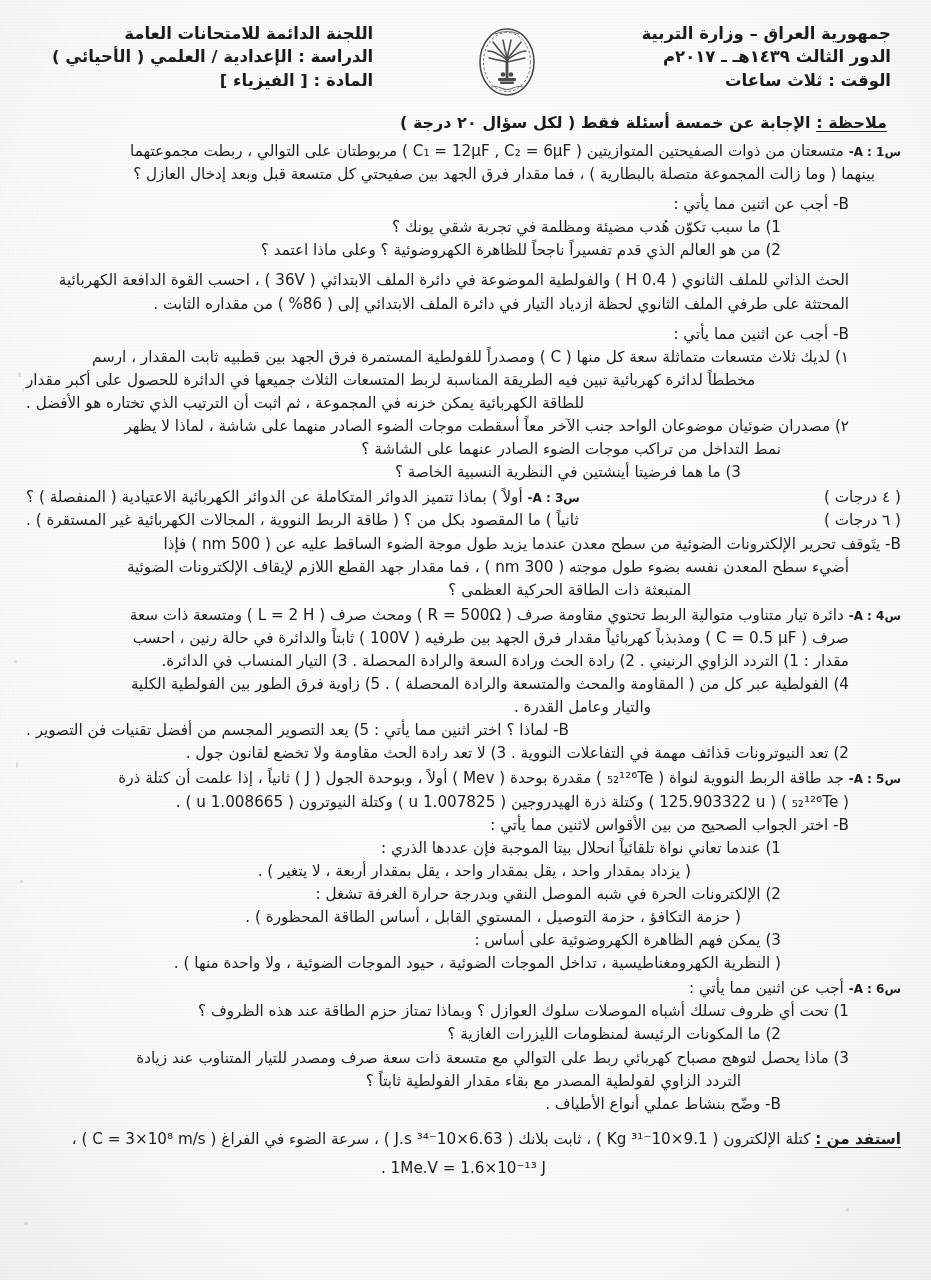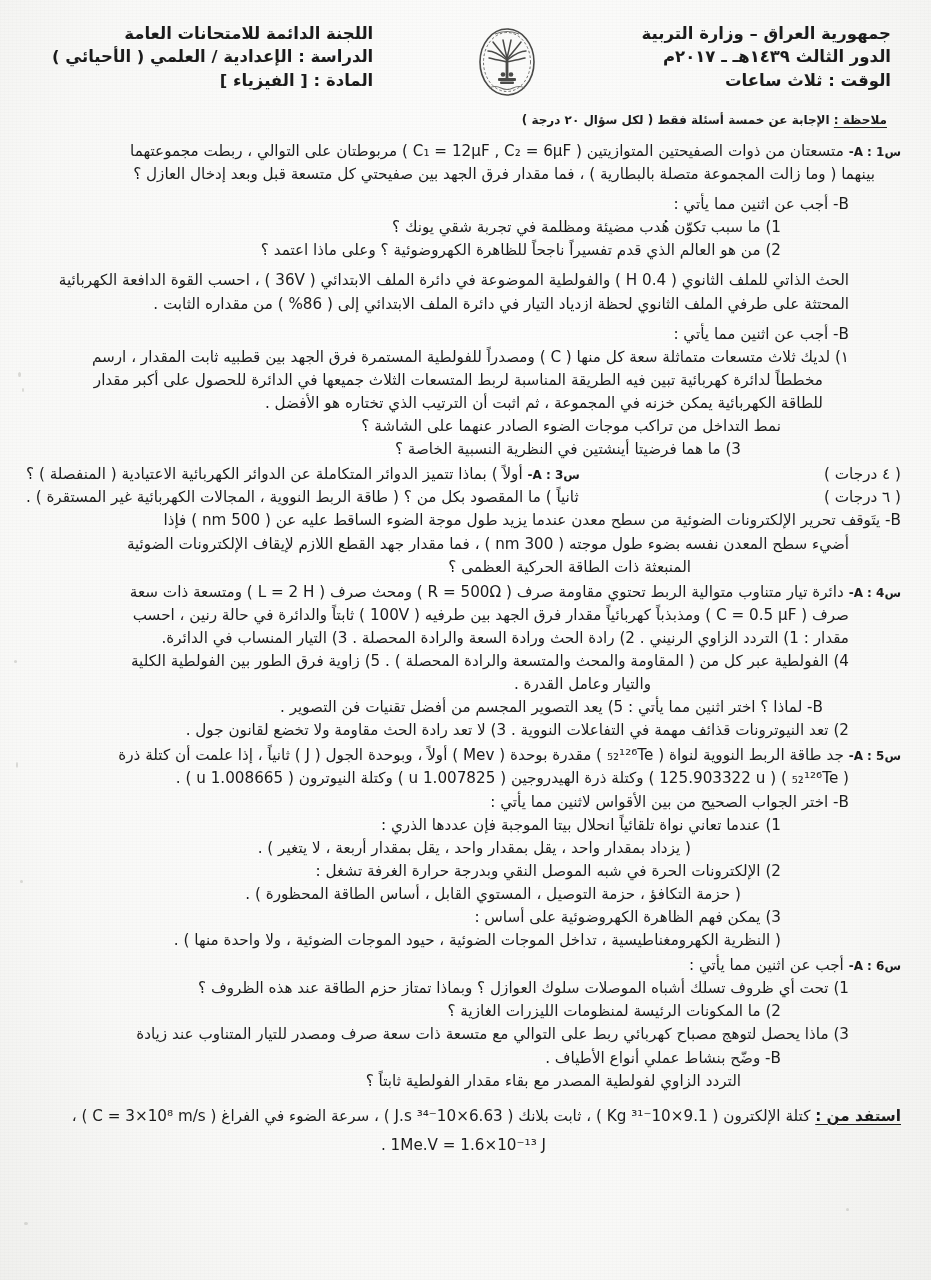--- a/index.html
+++ b/index.html
@@ -75,21 +75,21 @@
     align-items: flex-start;
     justify-content: center;
     margin-top: 2px;
   }
 
   
   .note-line {
     position: absolute;
     top: 113px;
     right: 44px;
-    font-size: 12px;
+    font-size: 16px;
     font-weight: 700;
     white-space: nowrap;
   }
   .note-label {
     text-decoration: underline;
     text-underline-offset: 3px;
   }
 
   
   .body-area {
@@ -107,21 +107,21 @@
   .line {
     display: block;
     white-space: nowrap;
     margin: 0;
     padding: 0;
   }
   .line.right   { text-align: right; }
   .line.center  { text-align: center; }
   .line.indent1 { padding-right: 26px; text-align: right; }
   .line.indent2 { padding-right: 52px; text-align: right; }
-  .line.indent3 { padding-right: 78px; text-align: right; }
+  .line.indent3 { padding-right: 78px; text-align: left; }
   .line.indent4 { padding-right: 120px; text-align: right; }
   .line.indent5 { padding-right: 160px; text-align: right; }
   .line.indent6 { padding-right: 210px; text-align: right; }
   .line.indent7 { padding-right: 250px; text-align: right; }
 
   .qlabel {
     font-weight: 700;
     font-size: 12px;
   }
   .rowflex {
@@ -215,20 +215,21 @@
       <div class="line indent4">2) من هو العالم الذي قدم تفسيراً ناجحاً للظاهرة الكهروضوئية ؟ وعلى ماذا اعتمد ؟</div>
     </div>
 
     <div class="q-block gap-sm">
       <div class="line indent2">الحث الذاتي للملف الثانوي ( 0.4 H ) والفولطية الموضوعة في دائرة الملف الابتدائي ( 36V ) ، احسب القوة الدافعة الكهربائية</div>
       <div class="line indent2">المحتثة على طرفي الملف الثانوي لحظة ازدياد التيار في دائرة الملف الابتدائي إلى  ( 86% ) من مقداره الثابت .</div>
       <div class="line indent2 gap-sm">B- أجب عن اثنين مما يأتي :</div>
       <div class="line indent2">١) لديك ثلاث متسعات متماثلة سعة كل منها ( C ) ومصدراً للفولطية المستمرة فرق الجهد بين قطبيه ثابت المقدار ، ارسم</div>
       <div class="line indent3">مخططاً لدائرة كهربائية تبين فيه الطريقة المناسبة لربط المتسعات الثلاث جميعها في الدائرة للحصول على أكبر مقدار</div>
       <div class="line indent3">للطاقة الكهربائية يمكن خزنه في المجموعة ، ثم اثبت أن الترتيب الذي تختاره هو الأفضل .</div>
+      <div class="line indent2">٢) مصدران ضوئيان موضوعان الواحد جنب الآخر معاً أسقطت موجات الضوء الصادر منهما على شاشة ، لماذا لا يظهر</div>
       <div class="line indent4">نمط التداخل من تراكب موجات الضوء الصادر عنهما على الشاشة ؟</div>
       <div class="line indent5">3) ما هما فرضيتا أينشتين في النظرية النسبية الخاصة ؟</div>
     </div>
 
     <div class="q-block">
       <div class="rowflex">
         <div class="grow">
           <span class="qlabel">س3 : A-</span>
           <span>أولاً ) بماذا تتميز الدوائر المتكاملة عن الدوائر الكهربائية الاعتيادية ( المنفصلة ) ؟</span>
         </div>
@@ -272,22 +273,22 @@
     </div>
 
     <div class="q-block">
       <div class="line right">
         <span class="qlabel">س6 : A-</span>
         <span>أجب عن اثنين مما يأتي :</span>
       </div>
       <div class="line indent2">1) تحت أي ظروف تسلك أشباه الموصلات سلوك العوازل ؟ وبماذا تمتاز حزم الطاقة عند هذه الظروف ؟</div>
       <div class="line indent4">2) ما المكونات الرئيسة لمنظومات الليزرات الغازية ؟</div>
       <div class="line indent2">3) ماذا يحصل لتوهج مصباح كهربائي ربط على التوالي مع متسعة ذات سعة صرف ومصدر للتيار المتناوب عند زيادة</div>
+      <div class="line indent5">التردد الزاوي لفولطية المصدر مع بقاء مقدار الفولطية ثابتاً ؟</div>
       <div class="line indent4">B- وضّح بنشاط عملي أنواع الأطياف .</div>
-      <div class="line indent5">التردد الزاوي لفولطية المصدر مع بقاء مقدار الفولطية ثابتاً ؟</div>
     </div>
 
     <div class="q-block gap-md">
       <div class="line right">
         <span class="underline-lbl">استفد من :</span>
         <span>كتلة الإلكترون ( 9.1×10⁻³¹ Kg ) ، ثابت بلانك ( 6.63×10⁻³⁴ J.s ) ، سرعة الضوء في الفراغ ( C = 3×10⁸ m/s ) ،</span>
       </div>
       <div class="line center" style="padding-right:0; margin-top:6px; text-align:center;">1Me.V = 1.6×10⁻¹³ J .</div>
     </div>
 

